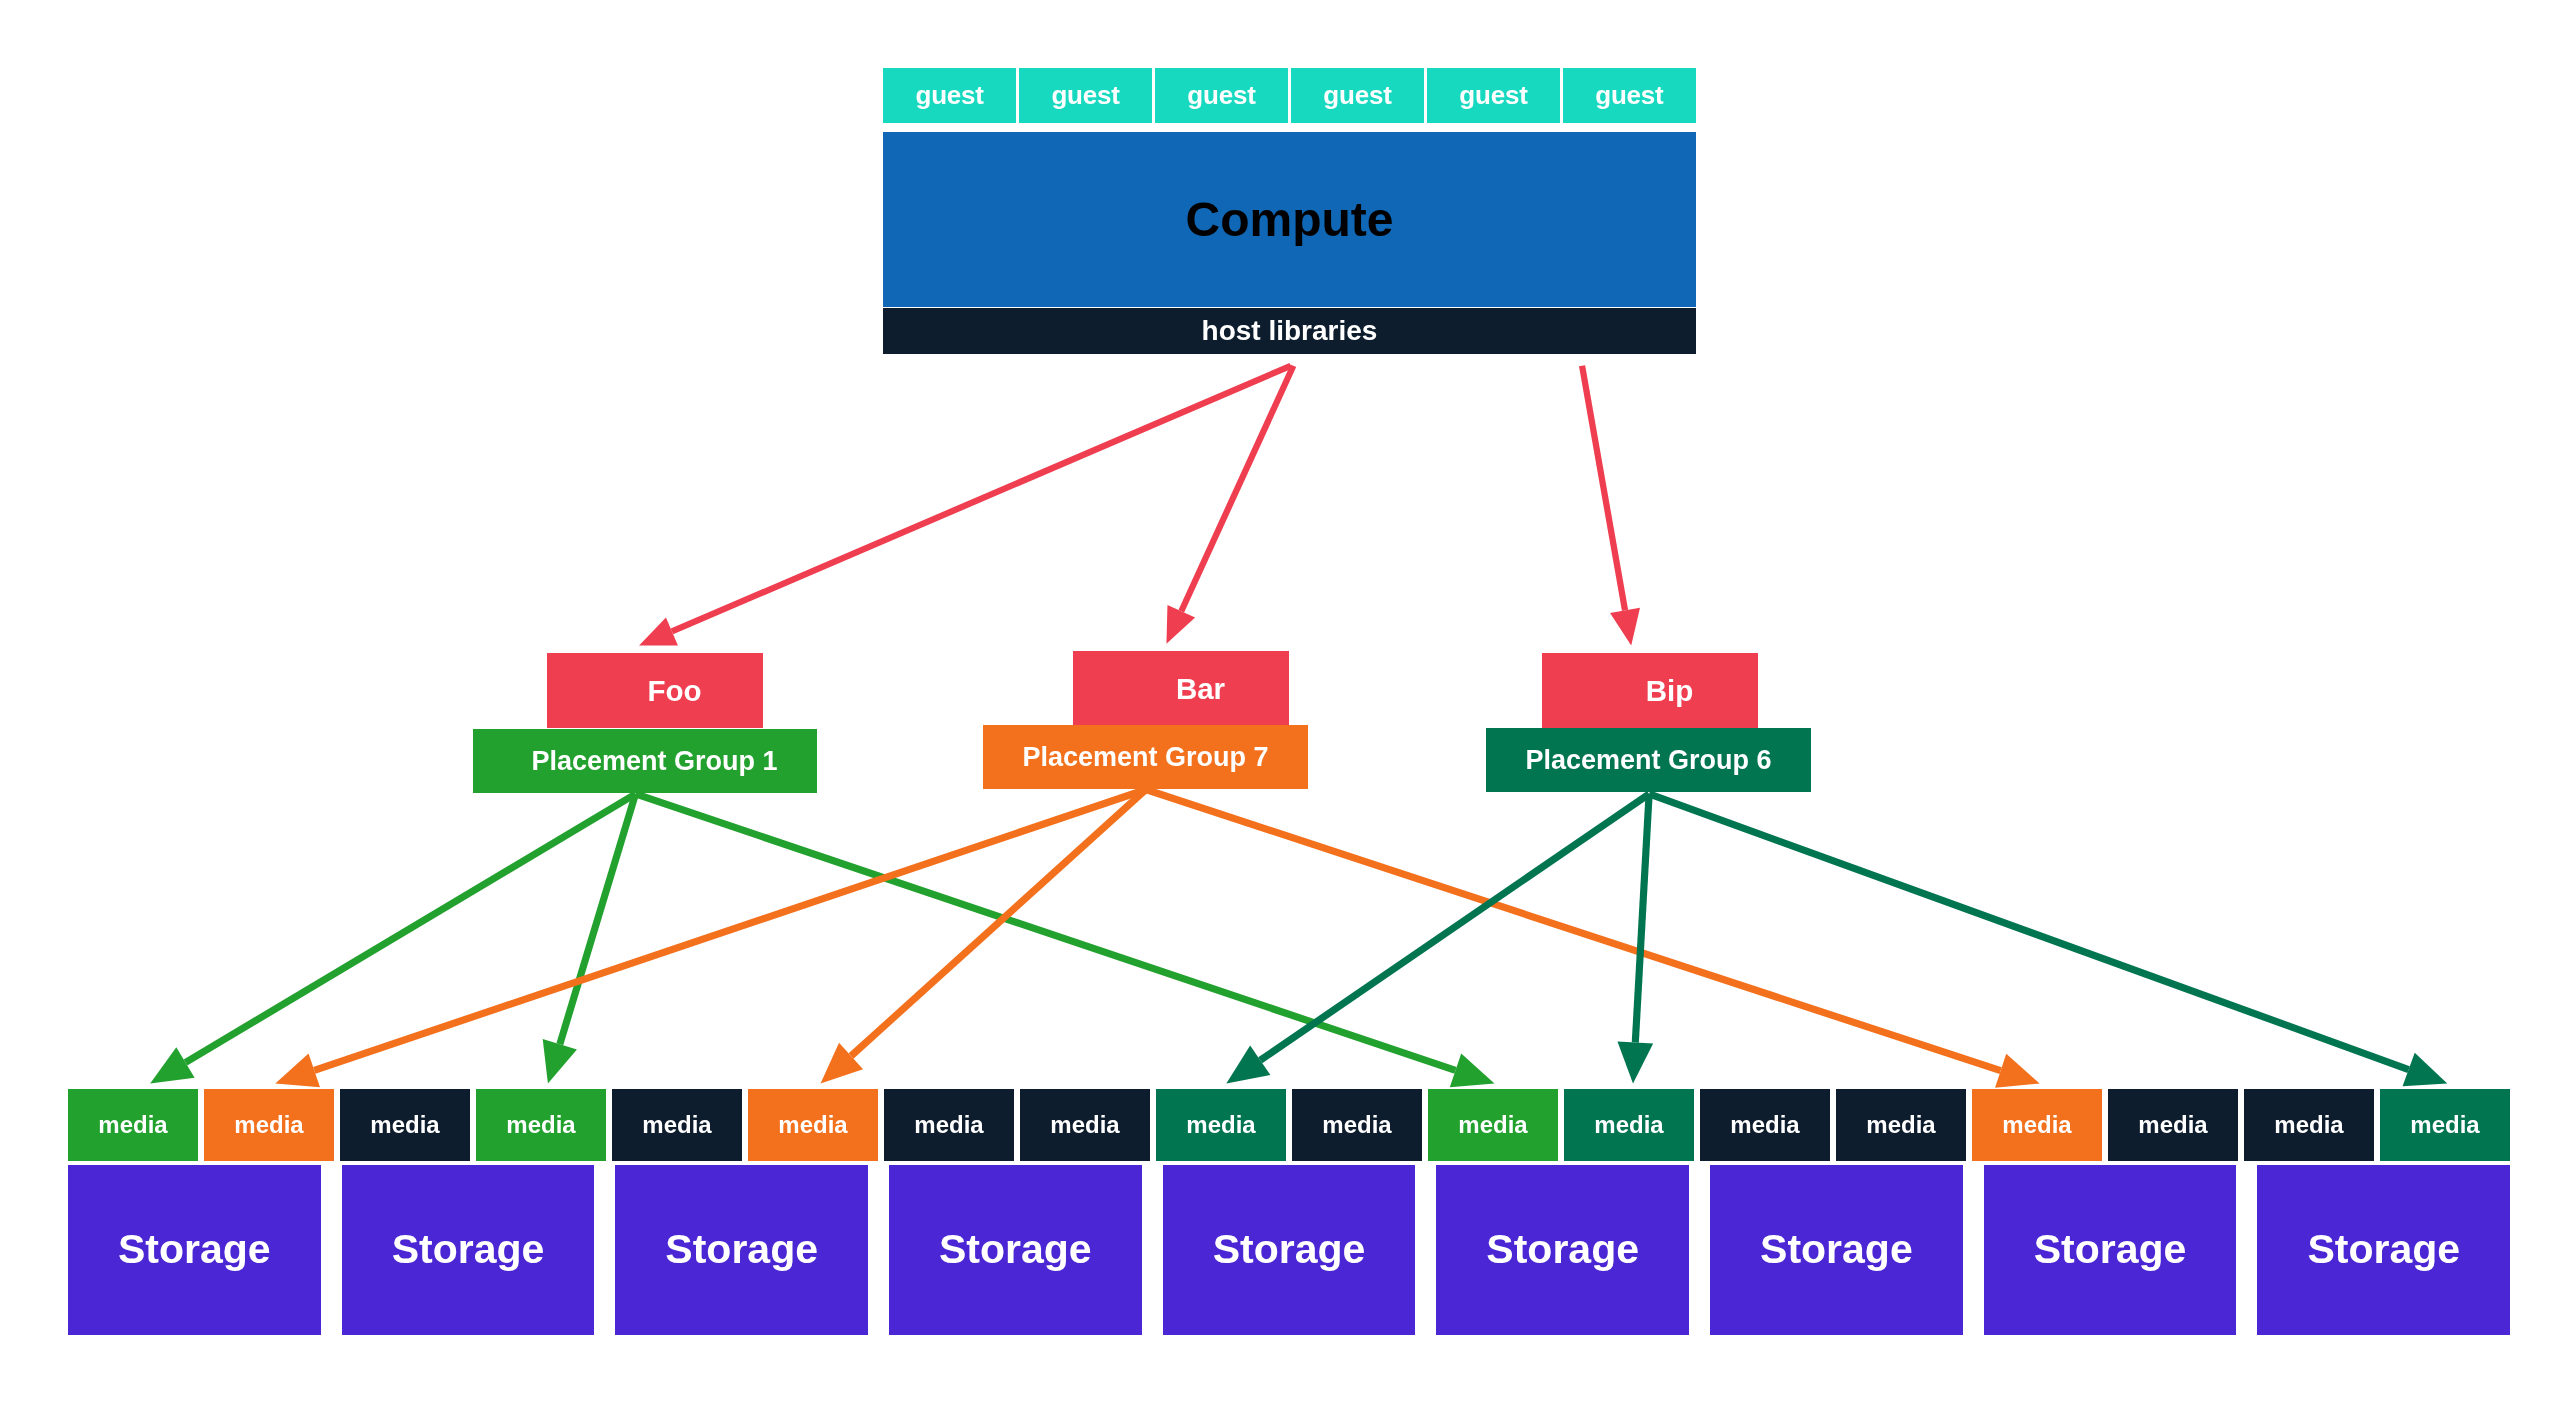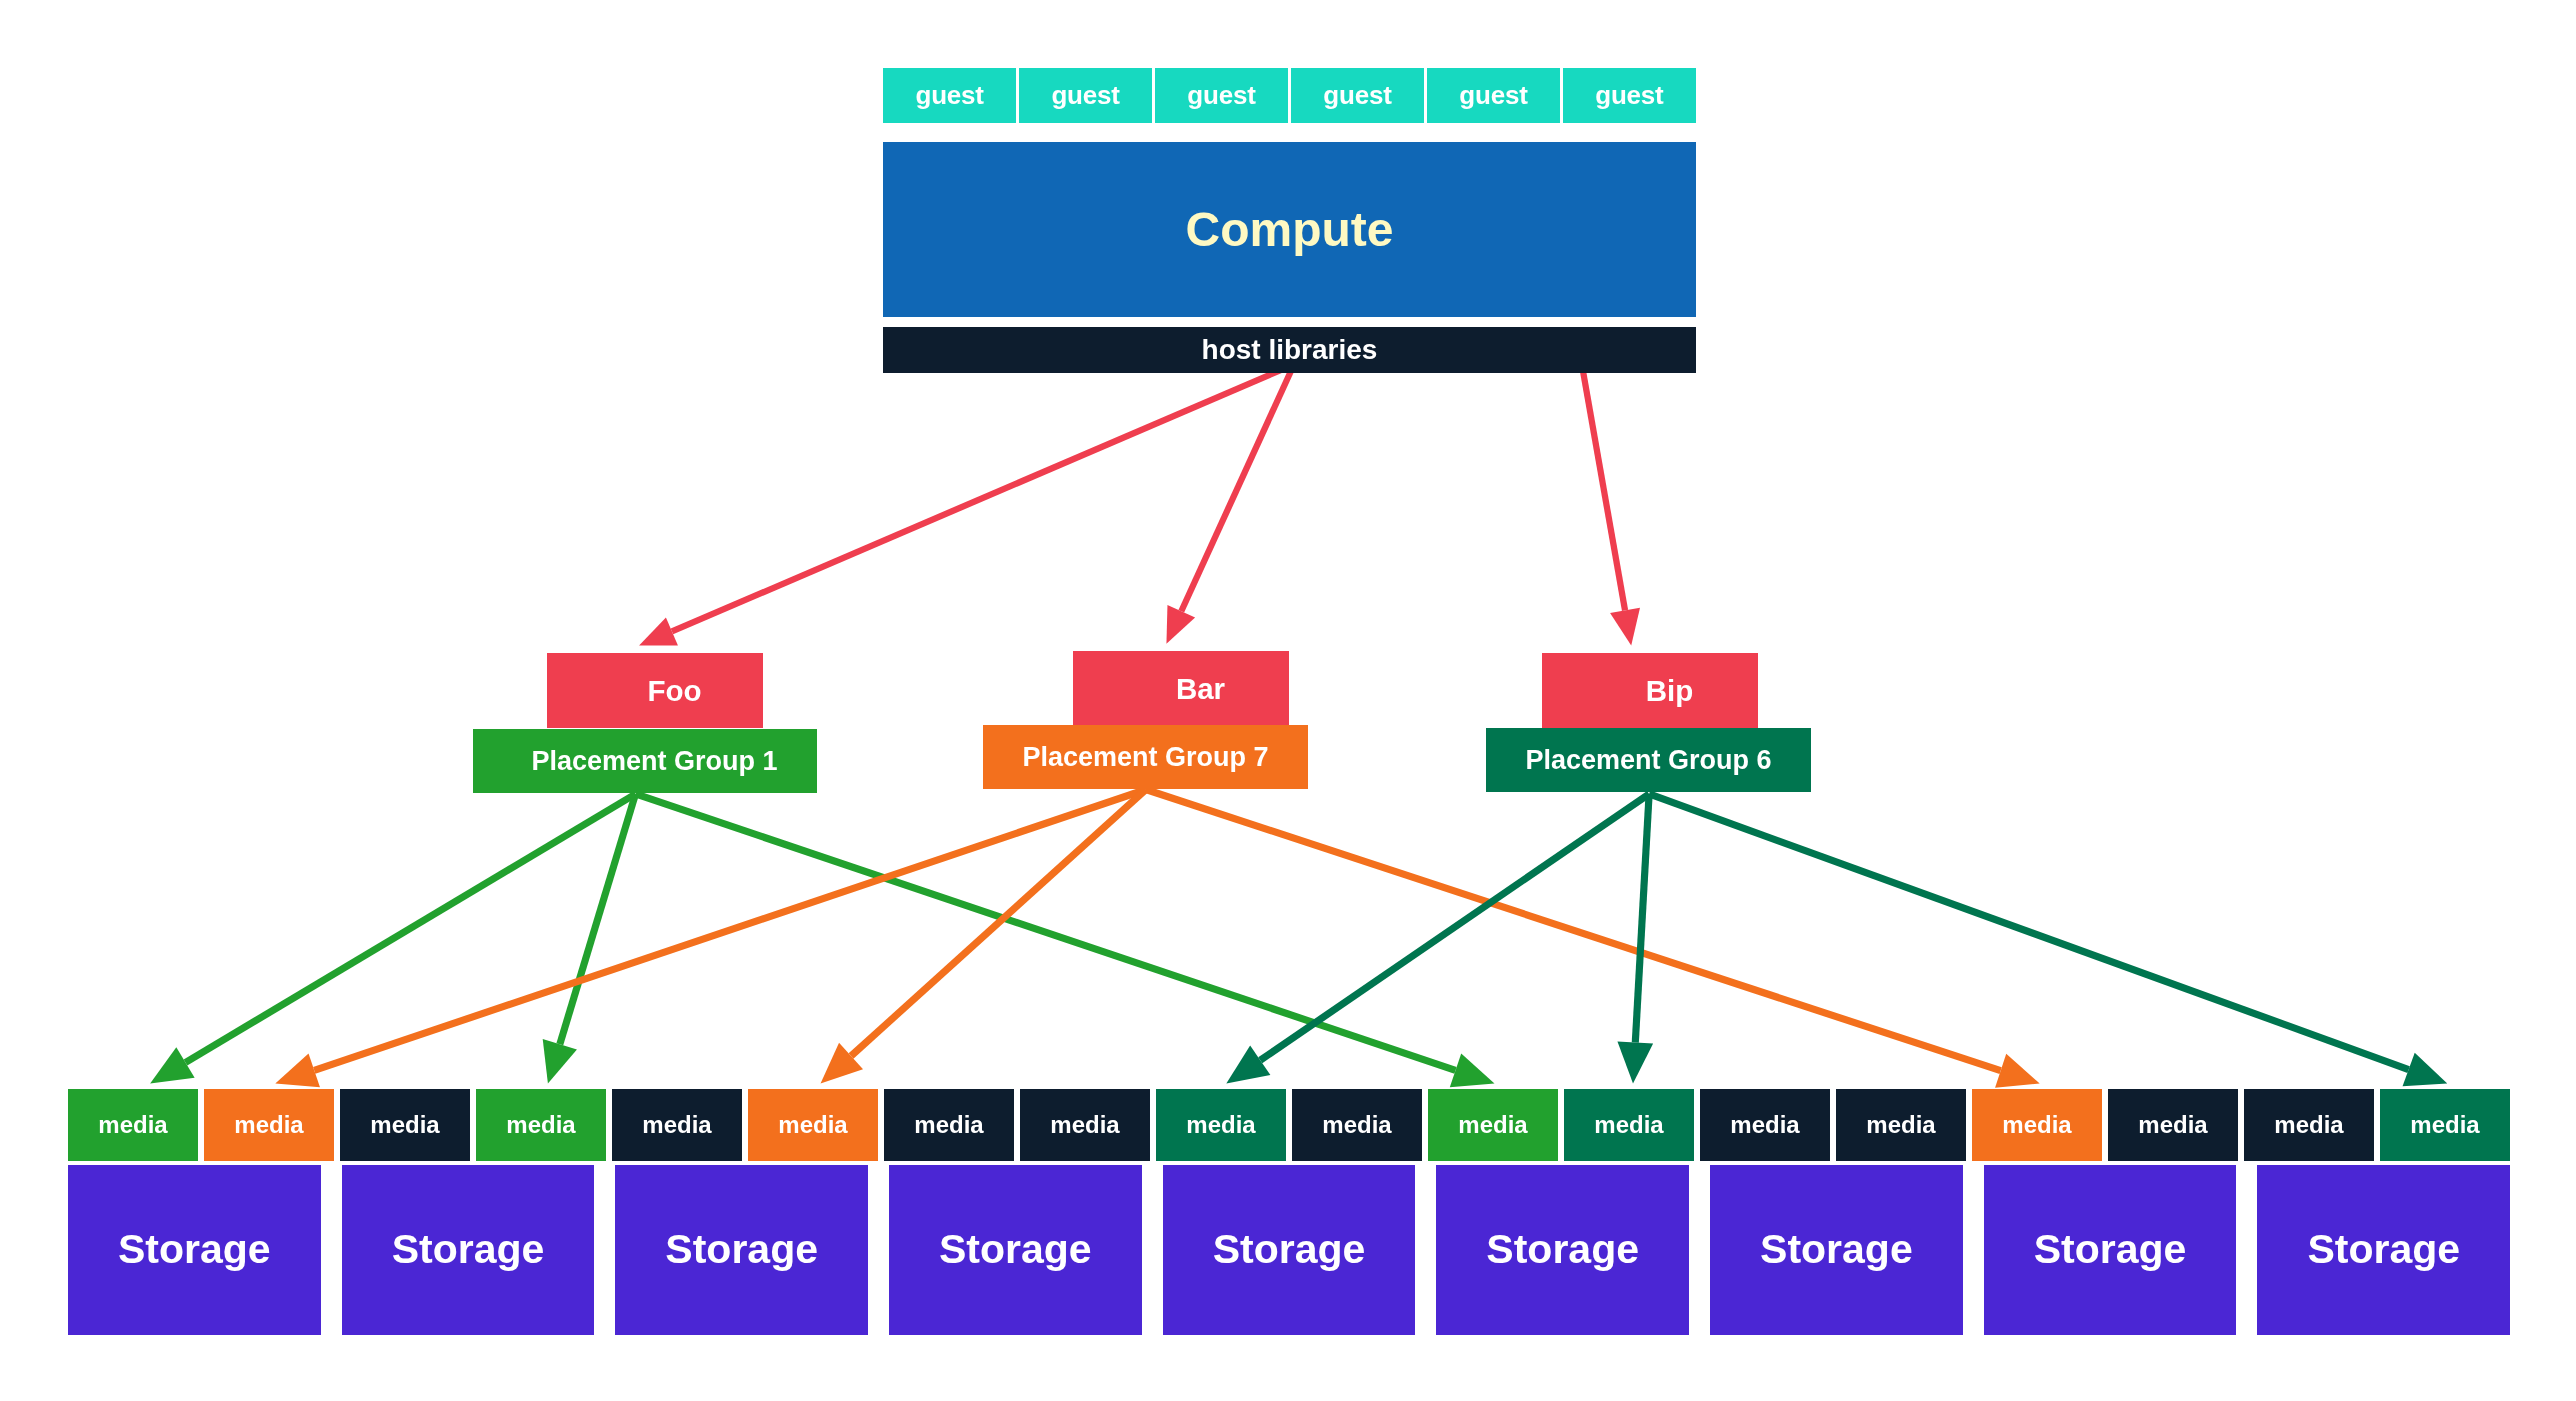--- a/index.html
+++ b/index.html
@@ -45,32 +45,32 @@
     background: #17d9c0;
     color: #ffffff;
     display: flex;
     align-items: center;
     justify-content: center;
     font-size: 26px;
     font-weight: bold;
     letter-spacing: -0.2px;
   }
   #compute-box {
-    margin-top: 19px;
+    margin-top: 9px;
     height: 175px;
     background: #1067b5;
-    color: #fef9c3;
+    color: #000000;
     display: flex;
     align-items: center;
     justify-content: center;
     font-size: 48px;
     font-weight: bold;
   }
   #host-libraries-box {
-    margin-top: 10px;
+    margin-top: 1px;
     height: 46px;
     background: #0d1d2e;
     color: #ffffff;
     display: flex;
     align-items: center;
     justify-content: center;
     font-size: 28px;
     font-weight: bold;
   }
 

